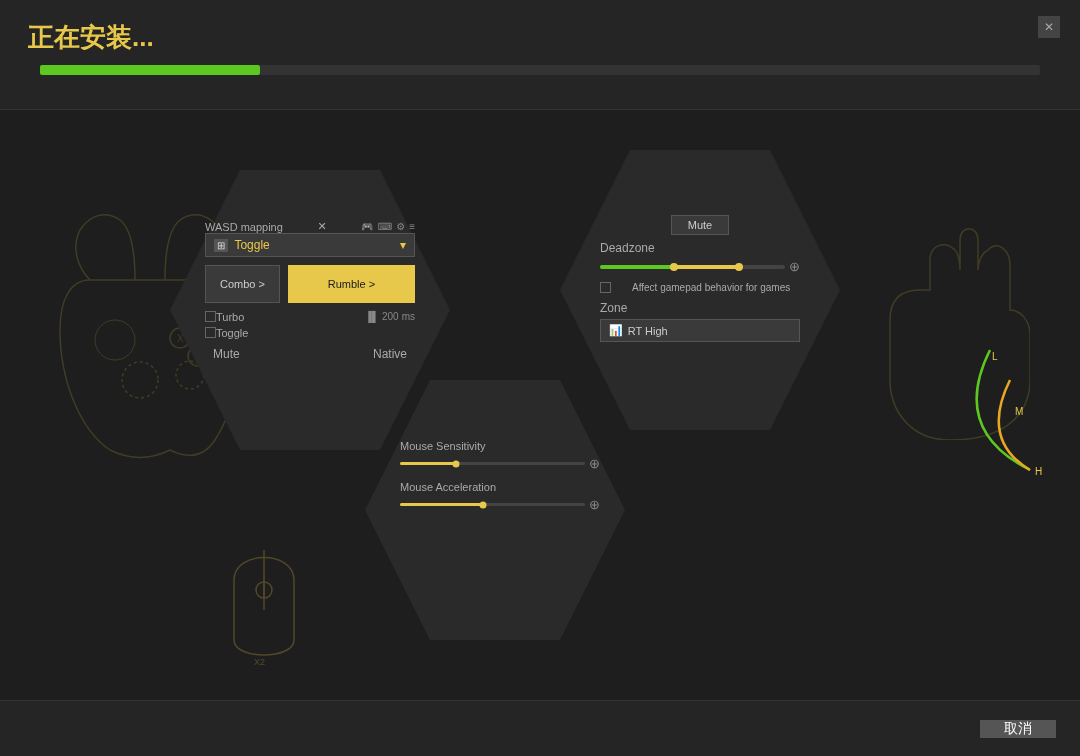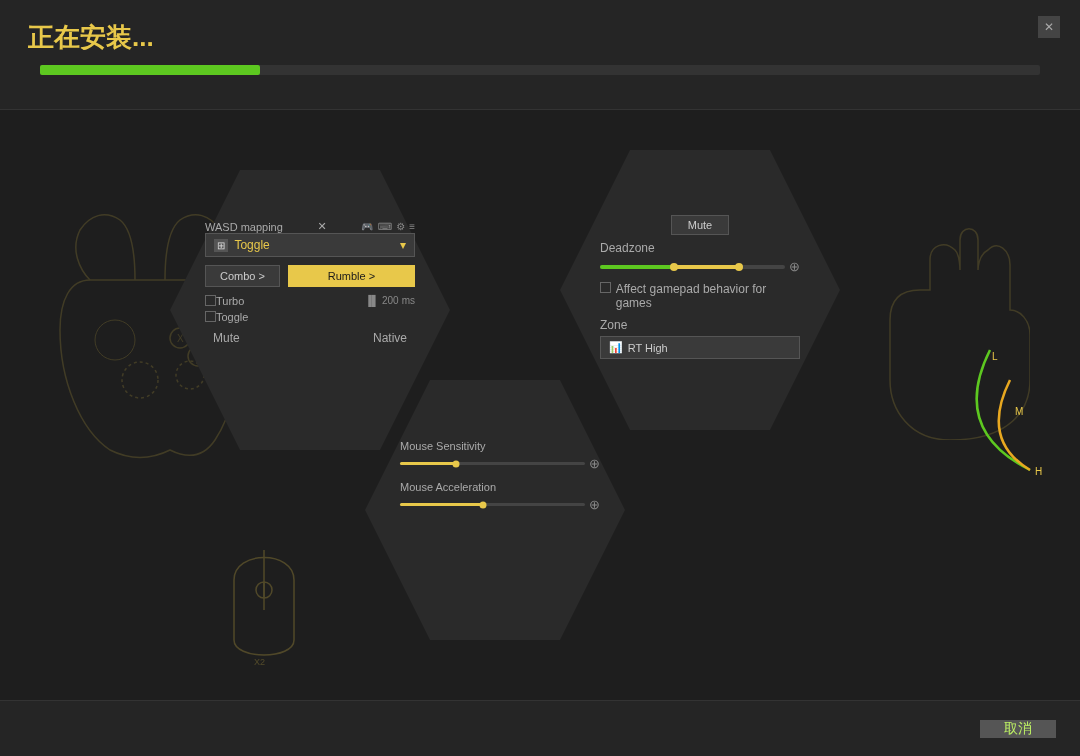--- a/index.html
+++ b/index.html
@@ -83,21 +83,21 @@
       border-top: 1px solid #333;
       display: flex;
       align-items: center;
       justify-content: flex-end;
       padding-right: 24px;
     }
 
     .cancel-btn {
       background: #555;
       border: none;
-      color: #bef264;
+      color: #ffffff;
       padding: 0 24px;
       font-size: 14px;
       cursor: pointer;
       font-family: Liberation Serif, serif;
     }
 
     
     .hex-panel {
       position: absolute;
       background: #2a2a2a;
@@ -231,21 +231,21 @@
     .combo-row {
       display: flex;
       gap: 8px;
       margin-bottom: 8px;
     }
 
     .combo-btn {
       background: #3a3a3a;
       border: 1px solid #555;
       color: #ccc;
-      padding: 4px 14px;
+      padding: 12px 14px;
       font-size: 11px;
       cursor: pointer;
     }
 
     .rumble-btn {
       background: #e8c84a;
       border: 1px solid #e8c84a;
       color: #1a1a1a;
       padding: 4px 14px;
       font-size: 11px;
@@ -378,22 +378,22 @@
     }
 
     .slider-icon {
       font-size: 13px;
       color: #888;
     }
 
     .affect-row {
       display: flex;
       align-items: flex-start;
-      gap: 5px;
-      font-size: 12px;
+      gap: 21px;
+      font-size: 10px;
       color: #aaa;
       margin-bottom: 8px;
     }
 
     .zone-dropdown {
       background: #3a3a3a;
       border: 1px solid #555;
       color: #ccc;
       padding: 4px 8px;
       font-size: 11px;

